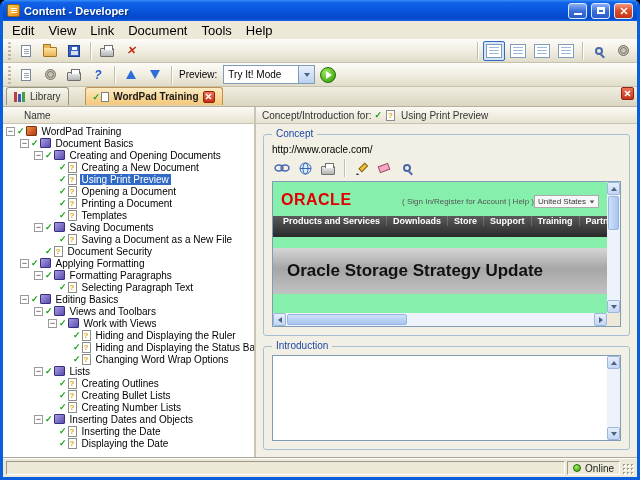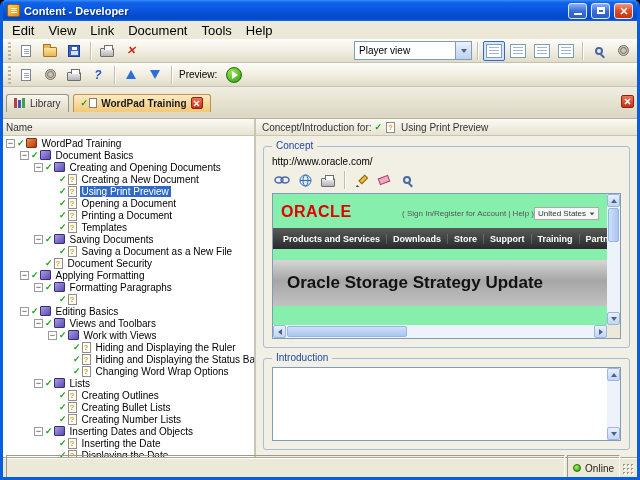--- a/index.html
+++ b/index.html
@@ -57,39 +57,39 @@
   .ic-zoomt::after{content:"";position:absolute;right:-4px;bottom:-4px;width:5px;height:2px;background:#4868A8;transform:rotate(45deg)}
   .arrU{width:0;height:0;border-left:5px solid transparent;border-right:5px solid transparent;border-bottom:9px solid #2E6CD8}
   .arrD{width:0;height:0;border-left:5px solid transparent;border-right:5px solid transparent;border-top:9px solid #2E6CD8}
   .ic-play{width:16px;height:16px;border-radius:50%;background:radial-gradient(circle at 35% 30%,#9AE85A,#2C9808);border:1px solid #1E7000;display:flex;align-items:center;justify-content:center}
   .ic-play::after{content:"";border-left:6px solid #fff;border-top:4px solid transparent;border-bottom:4px solid transparent;margin-left:1px}
   .ic-lines{width:16px;height:14px;border:1px solid #7F9DB9;background:#fff;padding:2px}
   .ic-lines i{display:block;width:100%;height:100%;background:repeating-linear-gradient(180deg,#9CB8DC 0 1px,transparent 1px 3px)}
   .tbtn.pressed{border:1px solid #316AC5;background:#D8E4F8;border-radius:2px}
 
   
-  .tabbar{height:32px;flex:none;display:flex;align-items:center;gap:4px;padding:0 3px;background:linear-gradient(180deg,#F1EEE1,#DAD6C2);border-bottom:1px solid #B5B19C}
+  .tabbar{height:20px;flex:none;display:flex;align-items:flex-start;gap:16px;padding:0 3px;background:linear-gradient(180deg,#F1EEE1,#DAD6C2);border-bottom:1px solid #B5B19C}
   .tab{height:18px;display:flex;align-items:center;gap:4px;padding:0 7px;font-size:10px;color:#333;white-space:nowrap;
     border:1px solid #99957F;border-bottom:none;border-radius:3px 3px 0 0;background:linear-gradient(180deg,#F8F6EE,#DED9C4)}
   .tab.active{background:linear-gradient(180deg,#FCEBC2,#F3C879);border-color:#BE9150;font-weight:bold;color:#1A1A1A}
   .lib-icon{width:12px;height:10px;display:flex;gap:1px;align-items:flex-end}
   .lib-icon i{width:3px;height:10px}
   .lib-icon i:nth-child(1){background:#B84040}
   .lib-icon i:nth-child(2){background:#4058B8;height:8px}
   .lib-icon i:nth-child(3){background:#40A050}
   .tab-doc{width:8px;height:10px;background:#fff;border:1px solid #808080;position:relative}
   .tab-check{color:#18A018;font-size:9px;font-weight:bold;margin-right:-3px}
   .xbtn{width:12px;height:12px;flex:none;border-radius:2px;border:1px solid #8F2312;display:flex;align-items:center;justify-content:center;
     background:linear-gradient(180deg,#EF7258,#C23318)}
   .pane-close{margin-left:auto;margin-bottom:3px;width:13px;height:13px}
 
   
   .main{flex:1;display:flex;overflow:hidden}
   .left{width:253px;flex:none;display:flex;flex-direction:column;border-right:2px solid #C9C5B2;background:#fff}
-  .pane-head{height:17px;flex:none;display:flex;align-items:center;padding-left:3px;font-size:10px;color:#333;
+  .pane-head{height:17px;flex:none;display:flex;align-items:center;padding-left:21px;font-size:10px;color:#333;
     background:linear-gradient(180deg,#FBFAF4,#E7E3D2);border-bottom:1px solid #C9C5B2}
   .tree{flex:1;background:#fff;overflow:hidden;padding-top:1px}
   .trow{display:flex;align-items:center;height:12px;font-size:10px;white-space:nowrap;overflow:hidden}
   .exp{width:9px;height:9px;flex:none;border:1px solid #9A9A9A;background:#fff;display:inline-flex;align-items:center;justify-content:center;
     font-size:9px;line-height:7px;color:#333;margin-right:2px}
   .exp.noexp{visibility:hidden}
   .chk{color:#18A018;font-size:9px;font-weight:bold;margin-right:1px;flex:none}
   .tic{flex:none;margin-right:3px}
   .tic.module{width:11px;height:10px;background:linear-gradient(135deg,#F09040,#B03818);border:1px solid #803010;border-radius:1px}
   .tic.section{width:11px;height:10px;background:linear-gradient(135deg,#A89CE0,#5A4CB0);border:1px solid #3A2C80;border-radius:1px}
@@ -110,40 +110,40 @@
   .cbtn{width:20px;height:18px;display:flex;align-items:center;justify-content:center;border:1px solid transparent;border-radius:2px}
 
   .webview{position:relative;height:146px;border:1px solid #7F9DB9;background:#fff;overflow:hidden}
   .web-content{position:absolute;top:0;left:0;right:13px;bottom:13px;overflow:hidden;background:#86efac}
   .wp-top{display:flex;justify-content:space-between;align-items:flex-start;padding:9px 8px 7px}
   .oracle-logo{color:#E00000;font-weight:bold;font-size:16px;letter-spacing:.5px}
   .wp-links{display:flex;align-items:center;padding-top:4px}
   .acct{font-size:8px;color:#555;white-space:nowrap}
   .region{font-size:8px;color:#333;border:1px solid #AAA;background:#F8F8F8;padding:1px 3px;display:flex;align-items:center;gap:3px;white-space:nowrap}
   .region .tD{border-top-color:#555;transform:scale(.8)}
-  .wp-nav{height:21px;display:flex;align-items:center;padding:0 4px;background:linear-gradient(180deg,#5A5A5A,#2A2A2A);overflow:hidden}
+  .wp-nav{height:21px;display:flex;align-items:flex-start;padding:0 4px;background:linear-gradient(180deg,#5A5A5A,#2A2A2A);overflow:hidden}
   .nav-item{color:#fff;font-size:9px;font-weight:bold;padding:0 6px;border-left:1px solid rgba(255,255,255,.18);white-space:nowrap}
   .nav-item:first-child{border-left:none}
   .wp-banner{margin-top:11px;height:46px;display:flex;align-items:center;padding-left:14px;
     background:linear-gradient(180deg,#D6D6D6 0%,#A6A6A6 45%,#C2C2C2 100%);color:#111;font-size:17px;font-weight:bold;white-space:nowrap;overflow:hidden}
 
   
   .vscroll{position:absolute;top:0;right:0;bottom:13px;width:13px;background:#EDF2FB;display:flex;flex-direction:column;justify-content:space-between}
   .hscroll{position:absolute;left:0;right:13px;bottom:0;height:13px;background:#EDF2FB;display:flex;justify-content:space-between}
   .scorner{position:absolute;right:0;bottom:0;width:13px;height:13px;background:#ECE9D8}
   .sbtn{width:13px;height:13px;flex:none;display:flex;align-items:center;justify-content:center;
     background:linear-gradient(180deg,#E7F0FC,#C2D5F2);border:1px solid #9EB6DC;border-radius:2px}
   .vthumb{position:absolute;top:14px;left:1px;width:11px;height:34px;background:linear-gradient(90deg,#CFE0FA,#A8C4EE);border:1px solid #98B4E0;border-radius:2px}
   .hthumb{position:absolute;left:14px;top:1px;width:120px;height:11px;background:linear-gradient(180deg,#CFE0FA,#A8C4EE);border:1px solid #98B4E0;border-radius:2px}
   .intro-inner{position:relative;flex:1;border:1px solid #7F9DB9;background:#fff;overflow:hidden}
   .intro-inner .vscroll{bottom:0}
 
   
   .statusbar{height:19px;flex:none;display:flex;align-items:center;gap:2px;background:#ECE9D8;border-top:1px solid #FFFFFF;box-shadow:0 -1px 0 #ACA899;padding:2px 3px}
-  .spanel{height:14px;border:1px solid;border-color:#9D9A88 #FFFFFF #FFFFFF #9D9A88;display:flex;align-items:center;padding:12px 5px;font-size:10px;color:#222}
+  .spanel{height:14px;border:1px solid;border-color:#9D9A88 #FFFFFF #FFFFFF #9D9A88;display:flex;align-items:center;padding:0 5px;font-size:10px;color:#222}
   .spanel.wide{flex:1}
   .online-dot{width:8px;height:8px;border-radius:50%;background:radial-gradient(circle at 35% 30%,#A8F060,#2C9808);border:1px solid #1E7000;margin-right:4px}
   .grip-corner{width:12px;height:12px;align-self:flex-end;
     background:radial-gradient(circle at 3px 3px,#fff 1px,transparent 1px),radial-gradient(circle at 2px 2px,#9D9A88 1px,transparent 1px);
     background-size:4px 4px;background-position:0 0}
 </style>
 </head>
 <body>
 
 <div class="window">
@@ -185,79 +185,79 @@
         <i class="ic-floppy"></i>
       </span>
     <span class="sep"></span>
     <span class="tbtn">
         <i class="ic-printer"></i>
       </span>
     <span class="tbtn">
         <i class="ic-x">✕</i>
       </span>
     <span class="tb-spacer"></span>
-    <span class="combo" style="width:118px">
-      <span class="cval">Player view</span>
+    <span class="sep"></span>
+    <span class="tbtn pressed">
+        <i class="ic-lines">
+          <i></i>
+        </i>
+      </span>
+    <span class="tbtn">
+        <i class="ic-lines">
+          <i></i>
+        </i>
+      </span>
+    <span class="tbtn">
+        <i class="ic-lines">
+          <i></i>
+        </i>
+      </span>
+    <span class="tbtn">
+        <i class="ic-lines">
+          <i></i>
+        </i>
+      </span>
+    <span class="sep"></span>
+    <span class="tbtn">
+        <i class="ic-zoomt"></i>
+      </span>
+    <span class="tbtn">
+        <i class="ic-gear"></i>
+      </span>
+  </div>
+
+  <div class="toolbar">
+    <span class="tgrip"></span>
+    <span class="tbtn">
+        <i class="ic-page"></i>
+      </span>
+    <span class="tbtn">
+        <i class="ic-gear"></i>
+      </span>
+    <span class="tbtn">
+        <i class="ic-printer"></i>
+      </span>
+    <span class="tbtn">
+        <i class="ic-q">?</i>
+      </span>
+    <span class="sep"></span>
+    <span class="tbtn">
+        <i class="arrU"></i>
+      </span>
+    <span class="tbtn">
+        <i class="arrD"></i>
+      </span>
+    <span class="sep"></span>
+    <span class="label">Preview:</span>
+    <span class="combo" style="width:92px">
+      <span class="cval">Try It! Mode</span>
       <span class="carrow">
           <i class="tD"></i>
         </span>
     </span>
-    <span class="sep"></span>
-    <span class="tbtn pressed">
-        <i class="ic-lines">
-          <i></i>
-        </i>
-      </span>
-    <span class="tbtn">
-        <i class="ic-lines">
-          <i></i>
-        </i>
-      </span>
-    <span class="tbtn">
-        <i class="ic-lines">
-          <i></i>
-        </i>
-      </span>
-    <span class="tbtn">
-        <i class="ic-lines">
-          <i></i>
-        </i>
-      </span>
-    <span class="sep"></span>
-    <span class="tbtn">
-        <i class="ic-zoomt"></i>
-      </span>
-    <span class="tbtn">
-        <i class="ic-gear"></i>
-      </span>
-  </div>
-
-  <div class="toolbar">
-    <span class="tgrip"></span>
-    <span class="tbtn">
-        <i class="ic-page"></i>
-      </span>
-    <span class="tbtn">
-        <i class="ic-gear"></i>
-      </span>
-    <span class="tbtn">
-        <i class="ic-printer"></i>
-      </span>
-    <span class="tbtn">
-        <i class="ic-q">?</i>
-      </span>
-    <span class="sep"></span>
-    <span class="tbtn">
-        <i class="arrU"></i>
-      </span>
-    <span class="tbtn">
-        <i class="arrD"></i>
-      </span>
-    <span class="sep"></span>
-    <span class="label">Preview:</span>
     <span class="tbtn">
         <i class="ic-play"></i>
       </span>
   </div>
 
   <div class="tabbar">
     <span class="tab">
       <span class="lib-icon">
           <i></i>
           <i></i>
@@ -362,20 +362,21 @@
           <div class="trow" style="padding-left: 31px;">
             <span class="exp">−</span>
             <span class="chk">✓</span>
             <span class="tic section"></span>
             <span class="tlabel">Formatting Paragraphs</span>
           </div>
           <div class="trow" style="padding-left: 45px;">
             <span class="exp noexp"></span>
             <span class="chk">✓</span>
             <span class="tic topic">?</span>
+            <span class="tlabel">Selecting Paragraph Text</span>
           </div>
           <div class="trow" style="padding-left: 17px;">
             <span class="exp">−</span>
             <span class="chk">✓</span>
             <span class="tic section"></span>
             <span class="tlabel">Editing Basics</span>
           </div>
           <div class="trow" style="padding-left: 31px;">
             <span class="exp">−</span>
             <span class="chk">✓</span>

